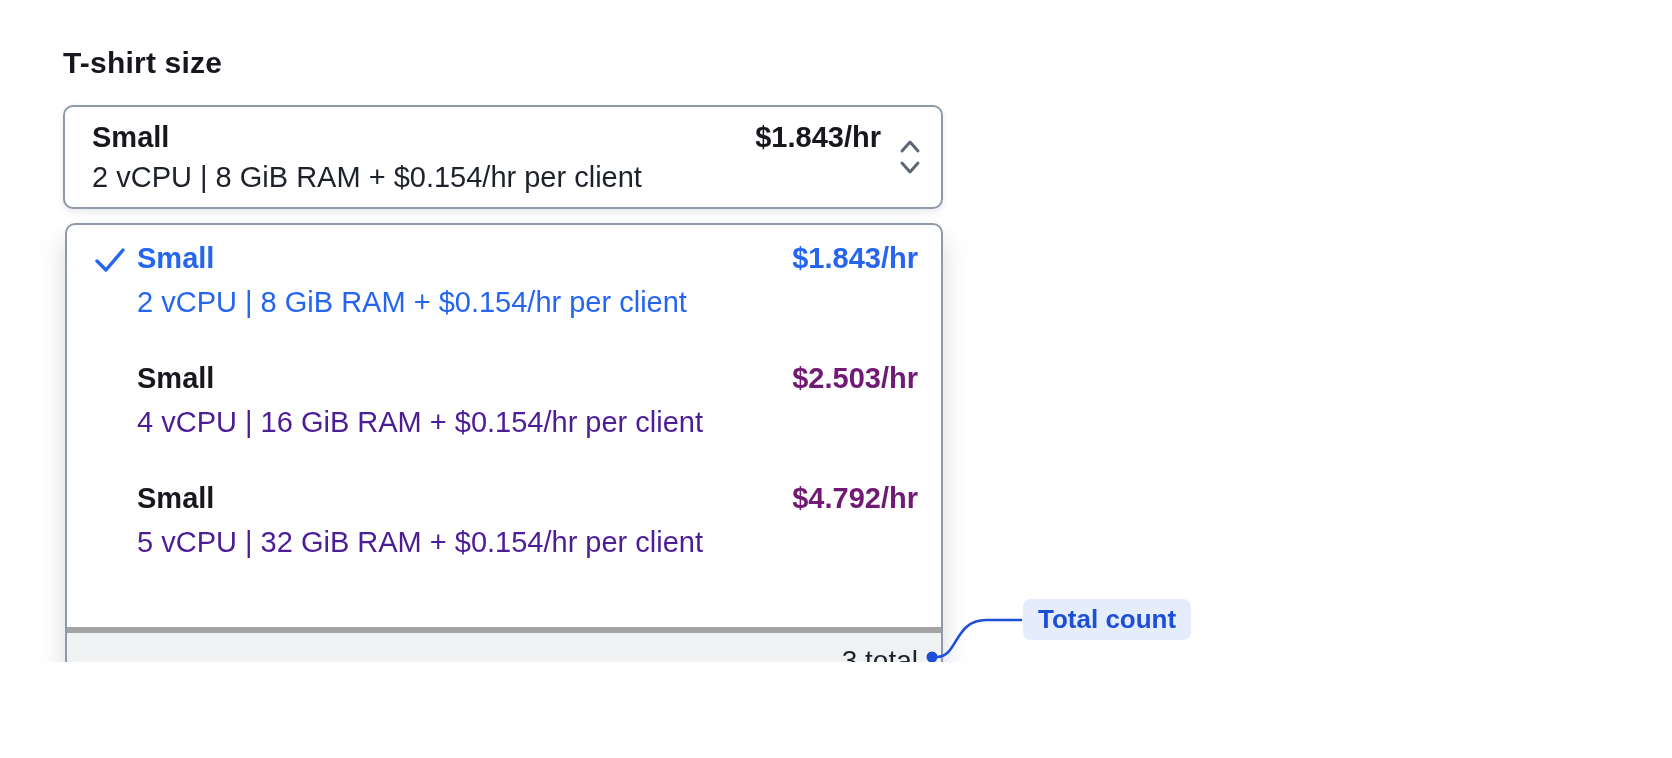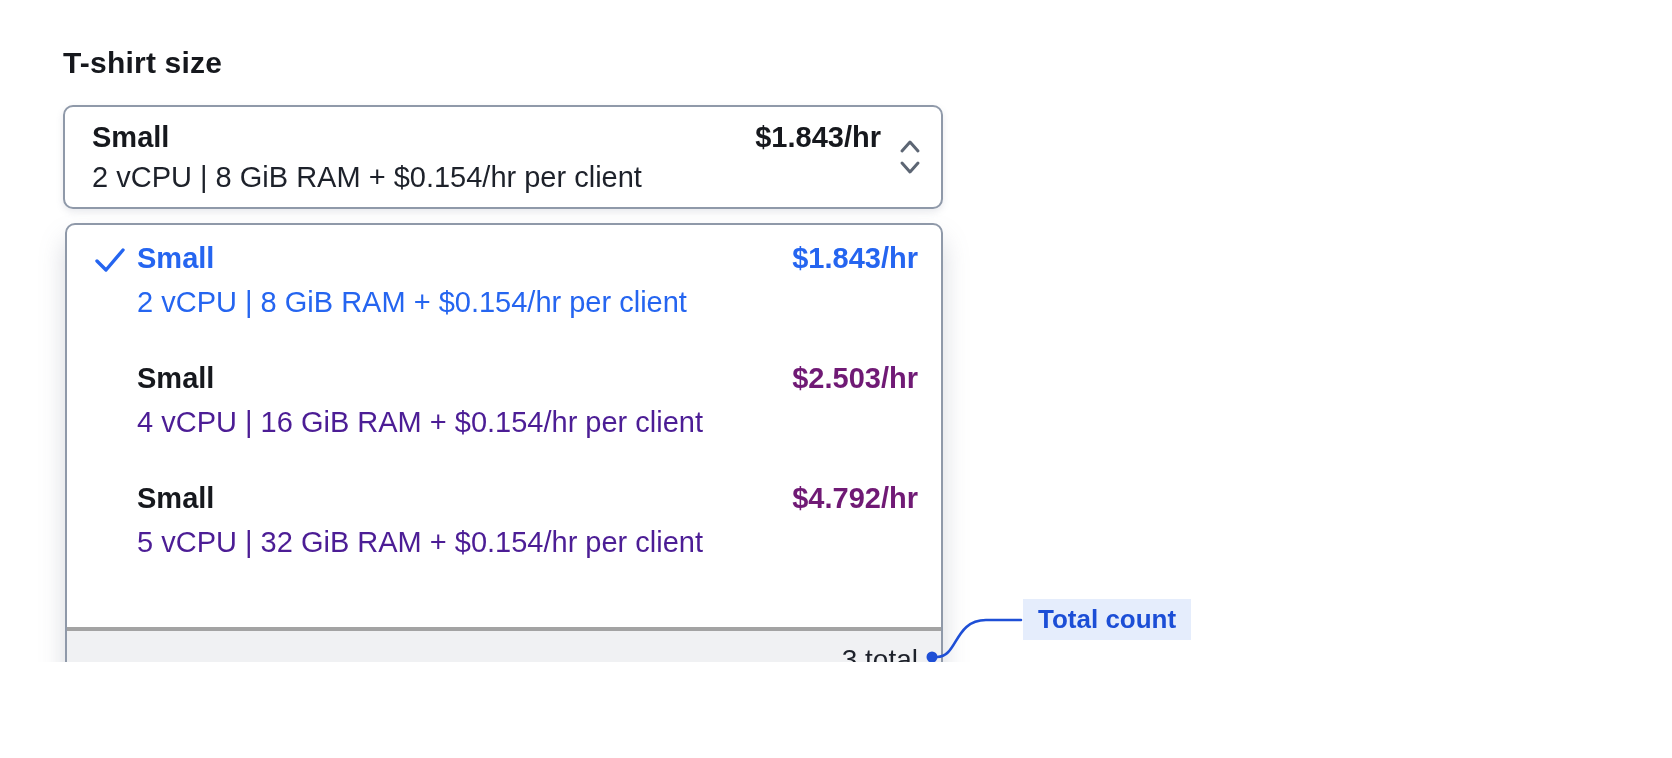--- a/index.html
+++ b/index.html
@@ -39,30 +39,30 @@
   }
   .option .check-col{display:flex;align-items:flex-start;padding-top:6px;}
   .option .opt-title{font-size:29px;font-weight:700;color:#16181d;line-height:34px;}
   .option .opt-subtitle{font-size:29px;font-weight:400;color:#4c1d95;line-height:34px;margin-top:10px;}
   .option .opt-price{font-size:29px;font-weight:700;color:#701a75;line-height:34px;}
   .option.selected .opt-title,
   .option.selected .opt-subtitle,
   .option.selected .opt-price{color:#2565f0;}
 
   .panel-footer{
-    height:61px;flex:0 0 61px;background:#f0f1f3;border-top:4px solid #a3a3a3;
+    height:61px;flex:0 0 61px;background:#f0f1f3;border-top:6px solid #a3a3a3;
     display:flex;align-items:center;justify-content:flex-end;padding-right:23px;
     box-sizing:border-box;
   }
   .footer-total{font-size:28px;font-weight:400;color:#1d212a;}
 
   
   .annotation-badge{
     position:absolute;left:1023px;top:599px;
-    background:#e5edfc;color:#1c4ed6;border-radius:0;
+    background:#e5edfc;color:#1c4ed6;border-radius:8px;
     font-size:26px;font-weight:600;padding:6px 15px 7px;line-height:28px;
     white-space:nowrap;
   }
   .connector-svg{position:absolute;left:0;top:0;pointer-events:none;}
 </style>
 </head>
 <body>
 
 <div class="canvas">
 

